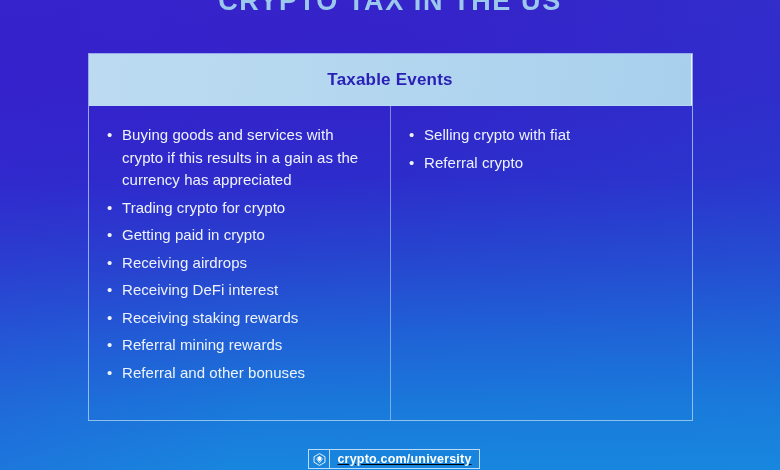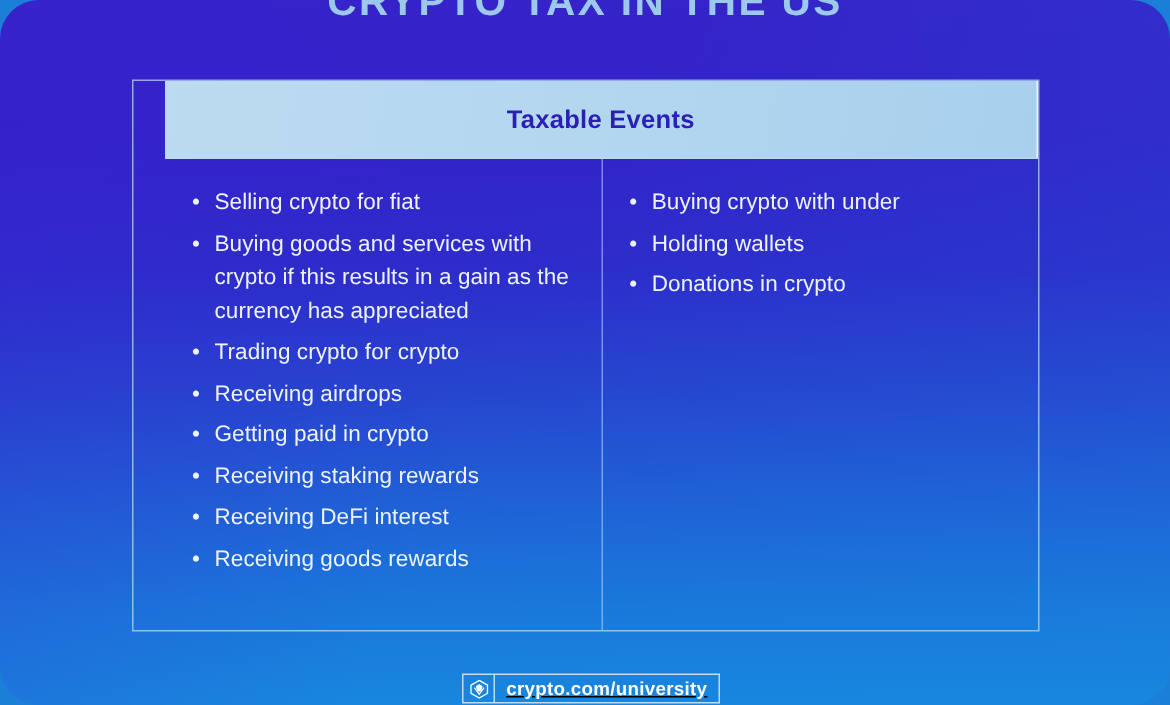--- a/index.html
+++ b/index.html
@@ -20,21 +20,20 @@
     height: 470px;
     overflow: hidden;
     background: linear-gradient(180deg,
         #3524c9 0%,
         #3323c9 18%,
         #2d2ccb 38%,
         #2646cf 56%,
         #1f62d6 72%,
         #1a78da 86%,
         #1886de 100%);
-    border-radius: 26px;
   }
 
   
   #sheen {
     position: absolute;
     inset: 0;
     background: linear-gradient(115deg, rgba(60,30,210,0.28) 0%, rgba(60,30,210,0.0) 45%, rgba(20,140,225,0.14) 100%);
     pointer-events: none;
   }
 
@@ -58,21 +57,20 @@
   #table {
     position: absolute;
     left: 88px;
     top: 53px;
     width: 605px;
     height: 368px;
     border: 1px solid rgba(190, 220, 245, 0.72);
     box-sizing: border-box;
     display: flex;
     flex-direction: column;
-    padding-left: 21px;
   }
 
   #thead {
     display: flex;
     height: 51px;
     flex: none;
     background: linear-gradient(100deg, #bcdbf1 0%, #b4d7ef 45%, #a8d0ed 100%);
     border-bottom: 1px solid rgba(190, 220, 245, 0.5);
   }
   .th {
@@ -170,36 +168,35 @@
   <div id="table">
 
     <div id="thead">
       <div class="th left">Taxable Events</div>
     </div>
 
     <div id="tbody">
 
       <div class="cell left">
         <ul class="items">
-          <li>Selling crypto for fiat</li>
           <li>Buying goods and services with crypto if this results in a gain as the currency has appreciated</li>
           <li>Trading crypto for crypto</li>
+          <li>Getting paid in crypto</li>
           <li>Receiving airdrops</li>
-          <li>Getting paid in crypto</li>
+          <li>Receiving DeFi interest</li>
           <li>Receiving staking rewards</li>
-          <li>Receiving DeFi interest</li>
-          <li>Receiving goods rewards</li>
+          <li>Referral mining rewards</li>
+          <li>Referral and other bonuses</li>
         </ul>
       </div>
 
       <div class="cell right">
         <ul class="items">
-          <li>Buying crypto with under</li>
-          <li>Holding wallets</li>
-          <li>Donations in crypto</li>
+          <li>Selling crypto with fiat</li>
+          <li>Referral crypto</li>
         </ul>
       </div>
 
     </div>
   </div>
 
   <div id="footer">
     <div id="badge">
       <div id="badge-logo">
         <svg width="13" height="13" viewBox="0 0 32 32" aria-hidden="true">

